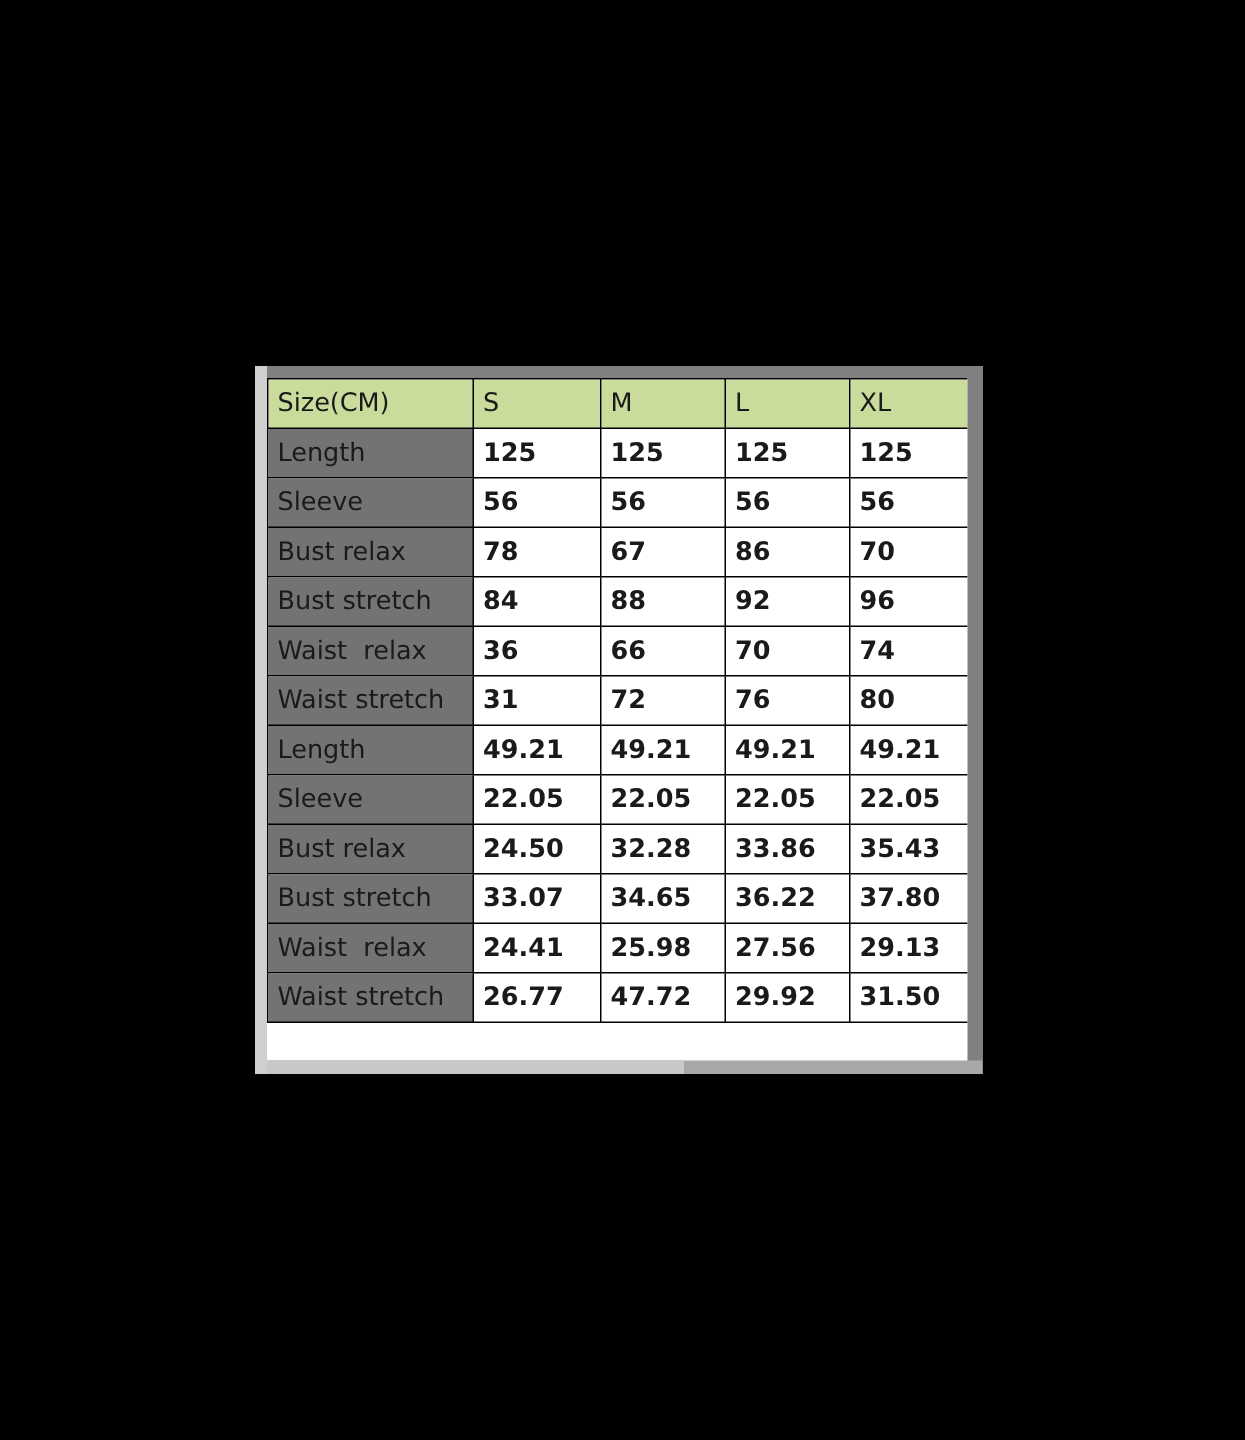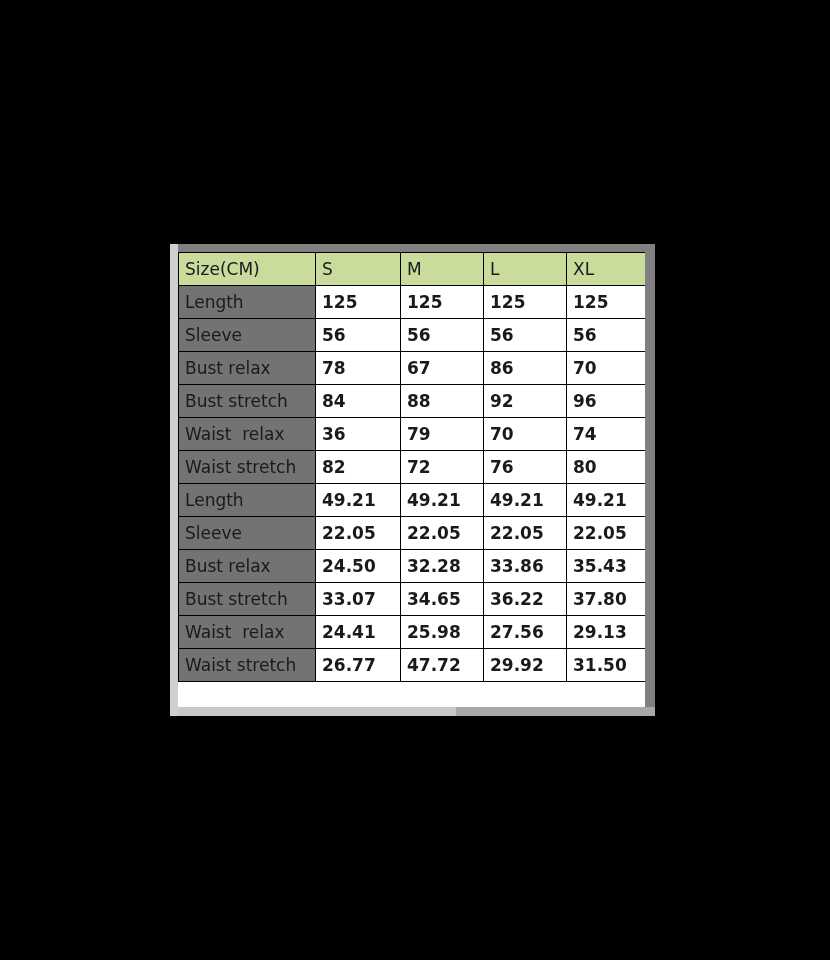--- a/index.html
+++ b/index.html
@@ -159,27 +159,27 @@
         <tr>
           <td class="label-cell">Bust stretch</td>
           <td class="value-cell">84</td>
           <td class="value-cell">88</td>
           <td class="value-cell">92</td>
           <td class="value-cell">96</td>
         </tr>
         <tr>
           <td class="label-cell">Waist  relax</td>
           <td class="value-cell">36</td>
-          <td class="value-cell">79</td>
+          <td class="value-cell">66</td>
           <td class="value-cell">70</td>
           <td class="value-cell">74</td>
         </tr>
         <tr>
           <td class="label-cell">Waist stretch</td>
-          <td class="value-cell">82</td>
+          <td class="value-cell">31</td>
           <td class="value-cell">72</td>
           <td class="value-cell">76</td>
           <td class="value-cell">80</td>
         </tr>
 
 
         <tr>
           <td class="label-cell">Length</td>
           <td class="value-cell">49.21</td>
           <td class="value-cell">49.21</td>

